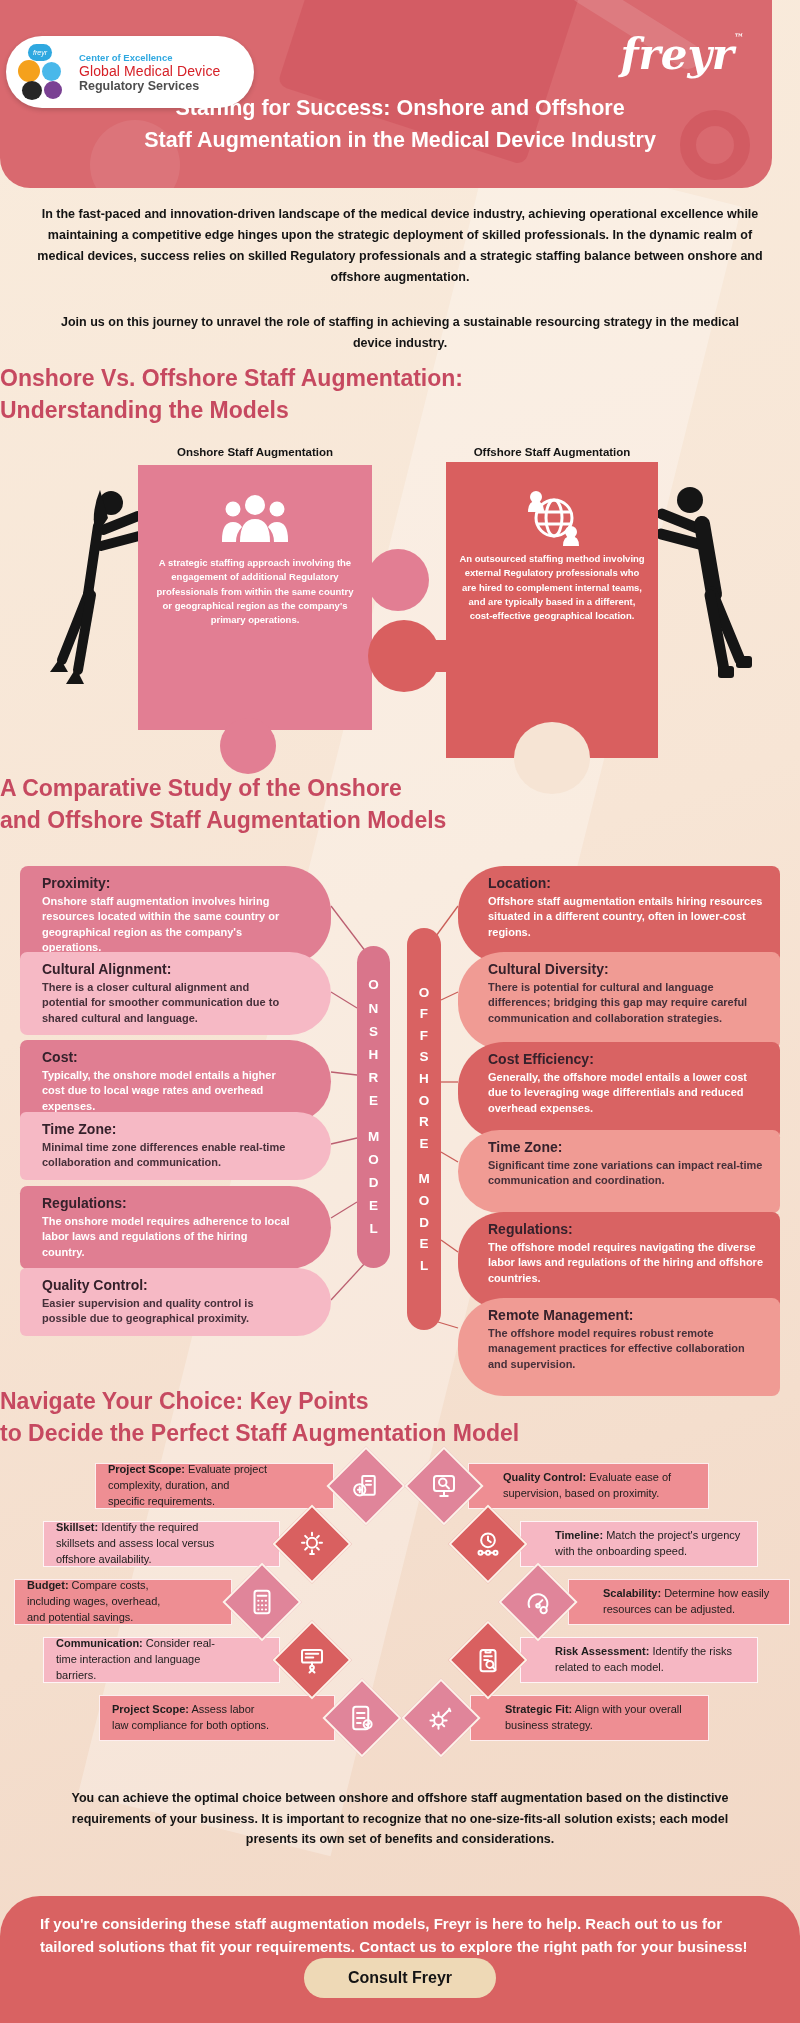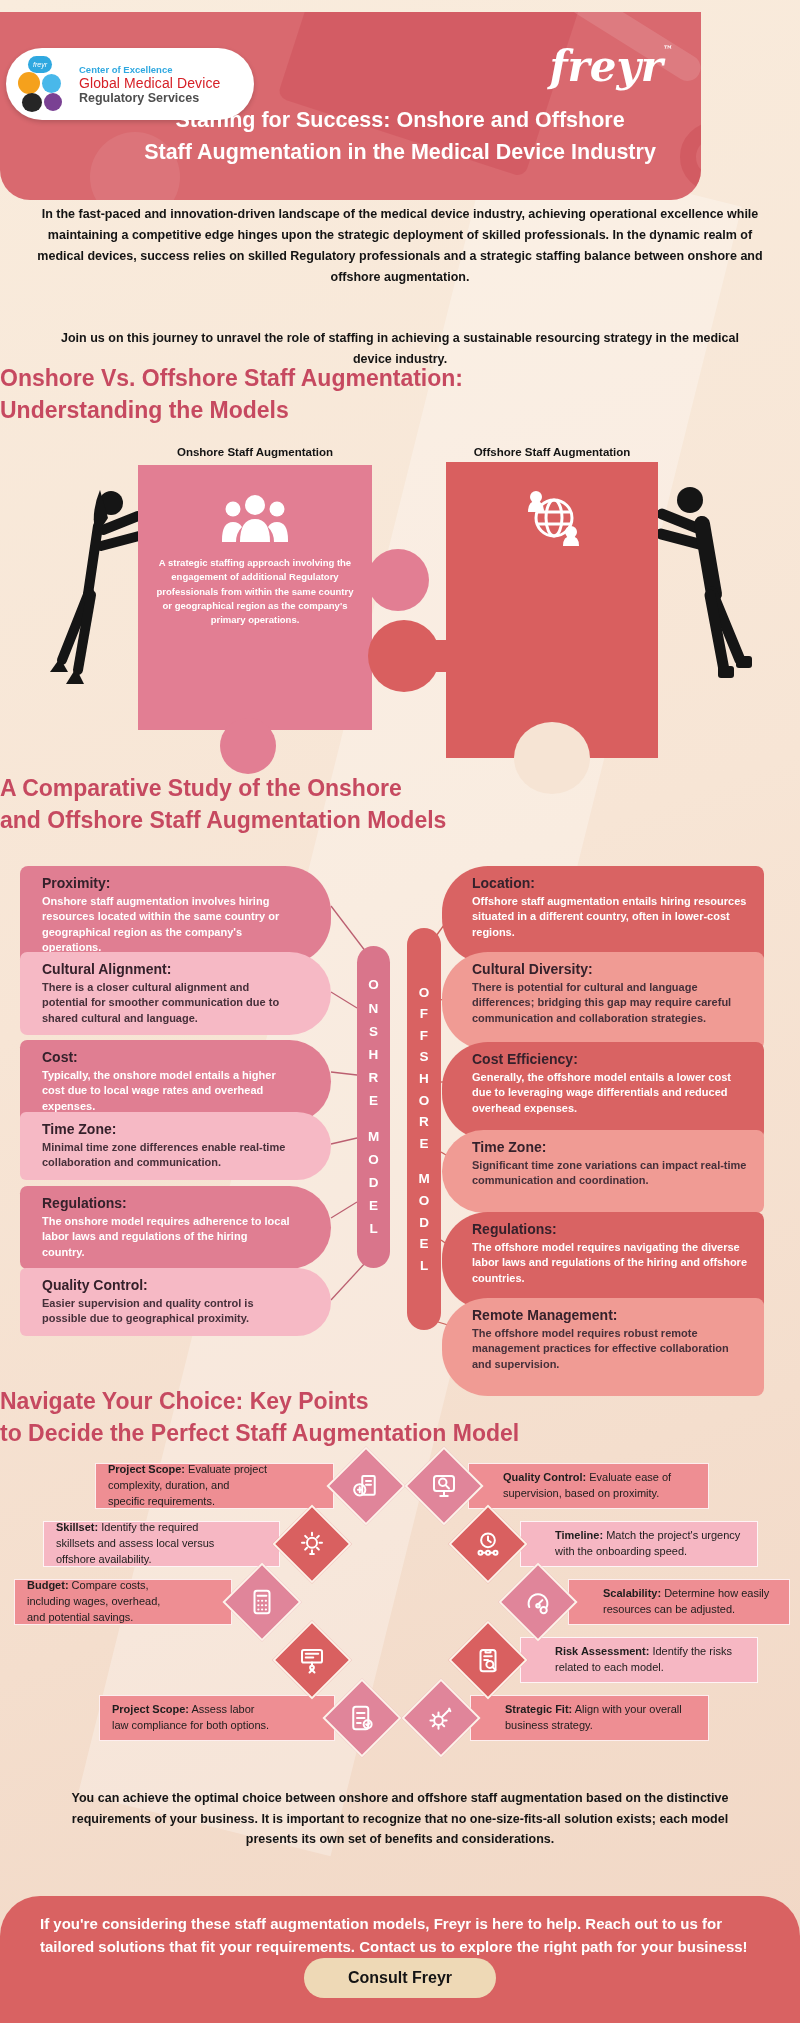--- a/index.html
+++ b/index.html
@@ -4,21 +4,21 @@
 <style>
   * { margin:0; padding:0; box-sizing:border-box; }
   html,body { width:800px; }
   body { font-family:"Liberation Sans", sans-serif; background:#f6e3d2; }
   .page { position:relative; width:800px; height:2023px; overflow:hidden;
           background:linear-gradient(160deg,#f9ecdd 0%,#f7e5d5 45%,#f1d7c5 100%); }
   .streak { position:absolute; left:280px; top:150px; width:260px; height:1700px;
             background:rgba(255,255,255,.28); transform:rotate(14deg); pointer-events:none; }
 
   
-  .header { position:absolute; left:0; top:12px; width:701px; height:188px;
+  .header { position:absolute; left:0; top:0; width:772px; height:188px;
             background:#d9696f; border-radius:0 0 30px 30px; overflow:hidden; }
   .hdr-shape { position:absolute; background:rgba(200,70,80,.35); }
   .hs1 { left:300px; top:-60px; width:260px; height:190px; transform:rotate(18deg); border-radius:10px; }
   .hs2 { left:560px; top:10px; width:150px; height:26px; transform:rotate(32deg); border-radius:13px; background:rgba(255,255,255,.12); }
   .hs3 { left:90px; top:120px; width:90px; height:90px; border-radius:50%; background:rgba(255,255,255,.08); }
   .hs4 { left:680px; top:110px; width:70px; height:70px; border-radius:50%; border:16px solid rgba(200,70,80,.4); background:transparent; }
   .badge { position:absolute; left:6px; top:36px; width:248px; height:72px; background:#fff;
            border-radius:36px; display:flex; align-items:center; padding-left:12px; gap:9px;
            box-shadow:0 2px 5px rgba(0,0,0,.18); }
   .badge-logo { position:relative; width:52px; height:56px; flex:0 0 auto; }
@@ -35,21 +35,21 @@
   .freyr { position:absolute; right:28px; top:30px; color:#fff;
            font-family:"DejaVu Serif", serif; font-style:italic; font-weight:bold; font-size:42px; }
   .freyr sup { font-size:10px; font-style:normal; vertical-align:28px; }
   .main-title { position:absolute; left:0; top:92px; width:800px; text-align:center;
                 color:#fff; font-size:21.5px; font-weight:bold; line-height:1.5; white-space:pre-line; }
 
   
   .intro1 { position:absolute; left:30px; top:204px; width:740px; text-align:center;
             font-size:12.5px; font-weight:bold; color:#141414; line-height:1.68; }
   .intro2 { position:absolute; left:60px; top:312px; width:680px; text-align:center;
-            font-size:12.5px; font-weight:bold; color:#141414; line-height:1.68;margin-top:16px; }
+            font-size:12.5px; font-weight:bold; color:#141414; line-height:1.68; }
   .sec-heading { position:absolute; width:800px; text-align:left; color:#c64960;
                  font-size:23px; font-weight:bold; line-height:1.4; white-space:pre-line; }
   .h1 { top:362px; } .h2 { top:772px; } .h3 { top:1385px; }
 
   
   .pz-label { position:absolute; top:446px; font-size:11.5px; font-weight:bold; color:#141414; text-align:center; width:240px; }
   .pz-label-on { left:135px; } .pz-label-off { left:432px; }
   .pz { position:absolute; }
   .pz-left { left:138px; top:465px; width:234px; height:265px; background:#e27e93; }
   .pz-right { left:446px; top:462px; width:212px; height:296px; background:#d95f5f; }
@@ -64,21 +64,21 @@
   .k4 { left:514px; top:722px; width:76px; height:72px; background:#f6e4d4; }
   .pz-text { position:absolute; color:#fff; font-size:9.5px; font-weight:bold; line-height:1.5; text-align:center; }
   .pz-text-on { left:152px; top:556px; width:206px; }
   .pz-text-off { left:458px; top:552px; width:188px; }
   .pz-icon { position:absolute; }
   .silhouette { position:absolute; }
 
   
   .cmp-row { position:absolute; padding:8px 0; }
   .cmp-left { left:20px; width:311px; border-radius:8px 46px 46px 8px; padding:9px 40px 9px 22px; }
-  .cmp-right { left:442px; width:322px; border-radius:46px 8px 8px 46px; padding:9px 14px 24px 30px; }
+  .cmp-right { left:458px; width:322px; border-radius:46px 8px 8px 46px; padding:9px 14px 24px 30px; }
   .cmp-row .t { font-weight:bold; font-size:14px; color:#35212b; margin-bottom:3px; }
   .cmp-row .b { font-size:11px; font-weight:bold; line-height:1.4; }
   .bg-dpink { background:#e07e92; } .bg-lpink { background:#f6b9c5; }
   .bg-red { background:#d96363; } .bg-lsalmon { background:#f09b94; }
   .dark-row .b { color:#fff; } .light-row .b { color:#46303a; }
   .vbar { position:absolute; border-radius:18px; color:#fff; font-weight:bold; font-size:13.5px;
           display:flex; flex-direction:column; align-items:center; justify-content:center; text-align:center; }
   .vbar span { white-space:pre-line; }
   .vbar-on { left:357px; top:946px; width:33px; height:322px; background:#d9758b; }
   .vbar-on span { line-height:1.72; }
@@ -215,20 +215,21 @@
     </g>
     <g fill="#ffffff">
       <circle cx="12" cy="9" r="6"></circle>
         <path d="M4 24 Q4 13 12 13 Q20 13 20 24 Z"></path>
       <circle cx="47" cy="44" r="6"></circle>
         <path d="M39 58 Q39 48 47 48 Q55 48 55 58 Z"></path>
     </g>
   </svg>
 
   <div class="pz-text pz-text-on">A strategic staffing approach involving the engagement of additional Regulatory professionals from within the same country or geographical region as the company's primary operations.</div>
+  <div class="pz-text pz-text-off">An outsourced staffing method involving external Regulatory professionals who are hired to complement internal teams, and are typically based in a different, cost-effective geographical location.</div>
 
   <div class="sec-heading h2">A Comparative Study of the Onshore
 and Offshore Staff Augmentation Models</div>
 
   <svg class="connectors" width="800" height="1400" viewBox="0 0 800 1400">
     <g stroke="#bb5f70" stroke-width="1.3">
       <line x1="331" y1="906" x2="366" y2="952"></line>
         <line x1="331" y1="992" x2="357" y2="1008"></line>
       <line x1="331" y1="1072" x2="357" y2="1075"></line>
         <line x1="331" y1="1144" x2="357" y2="1138"></line>
@@ -398,20 +399,23 @@
     <span class="ic">
       <svg viewBox="0 0 24 24">
           <path d="M5 16a7.5 7.5 0 1 1 14 0"></path>
           <path d="M12 14l3.5-3.5"></path>
           <circle cx="12" cy="15" r="1.4"></circle>
           <circle cx="16.5" cy="18.5" r="2.5"></circle>
         </svg>
     </span>
   </div>
 
+  <div class="nav-bar nb-left bg-nlpink" style="left:43px; top:1637px; width:237px;">
+    <div class="txt"><b>Communication:</b> <span>Consider real-time interaction and language barriers.</span></div>
+  </div>
   <div class="nav-bar nb-right bg-nlpink" style="left:520px; top:1637px; width:238px;">
     <div class="txt"><b>Risk Assessment:</b> <span>Identify the risks related to each model.</span></div>
   </div>
   <div class="diamond red" style="left:284px; top:1632px;">
     <span class="ic">
       <svg viewBox="0 0 24 24">
           <rect x="4" y="4" width="16" height="10" rx="1.5"></rect>
           <path d="M7 7h10M7 10h6M12 14v2"></path>
           <circle cx="12" cy="18" r="1.5"></circle>
           <path d="M10 22l2-2 2 2"></path>

